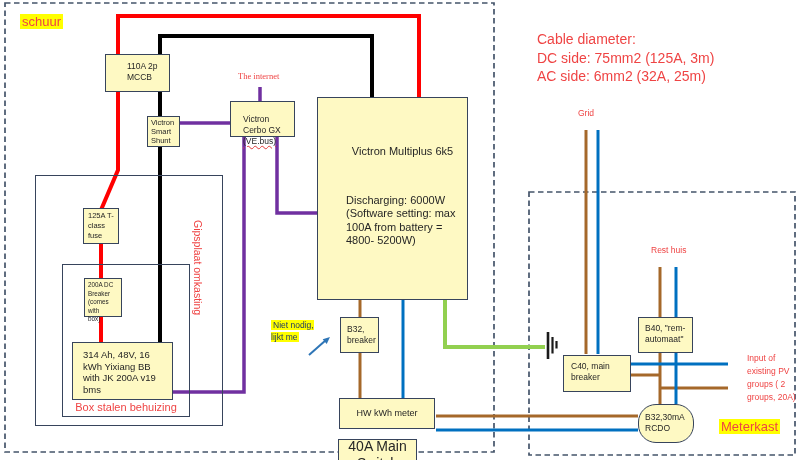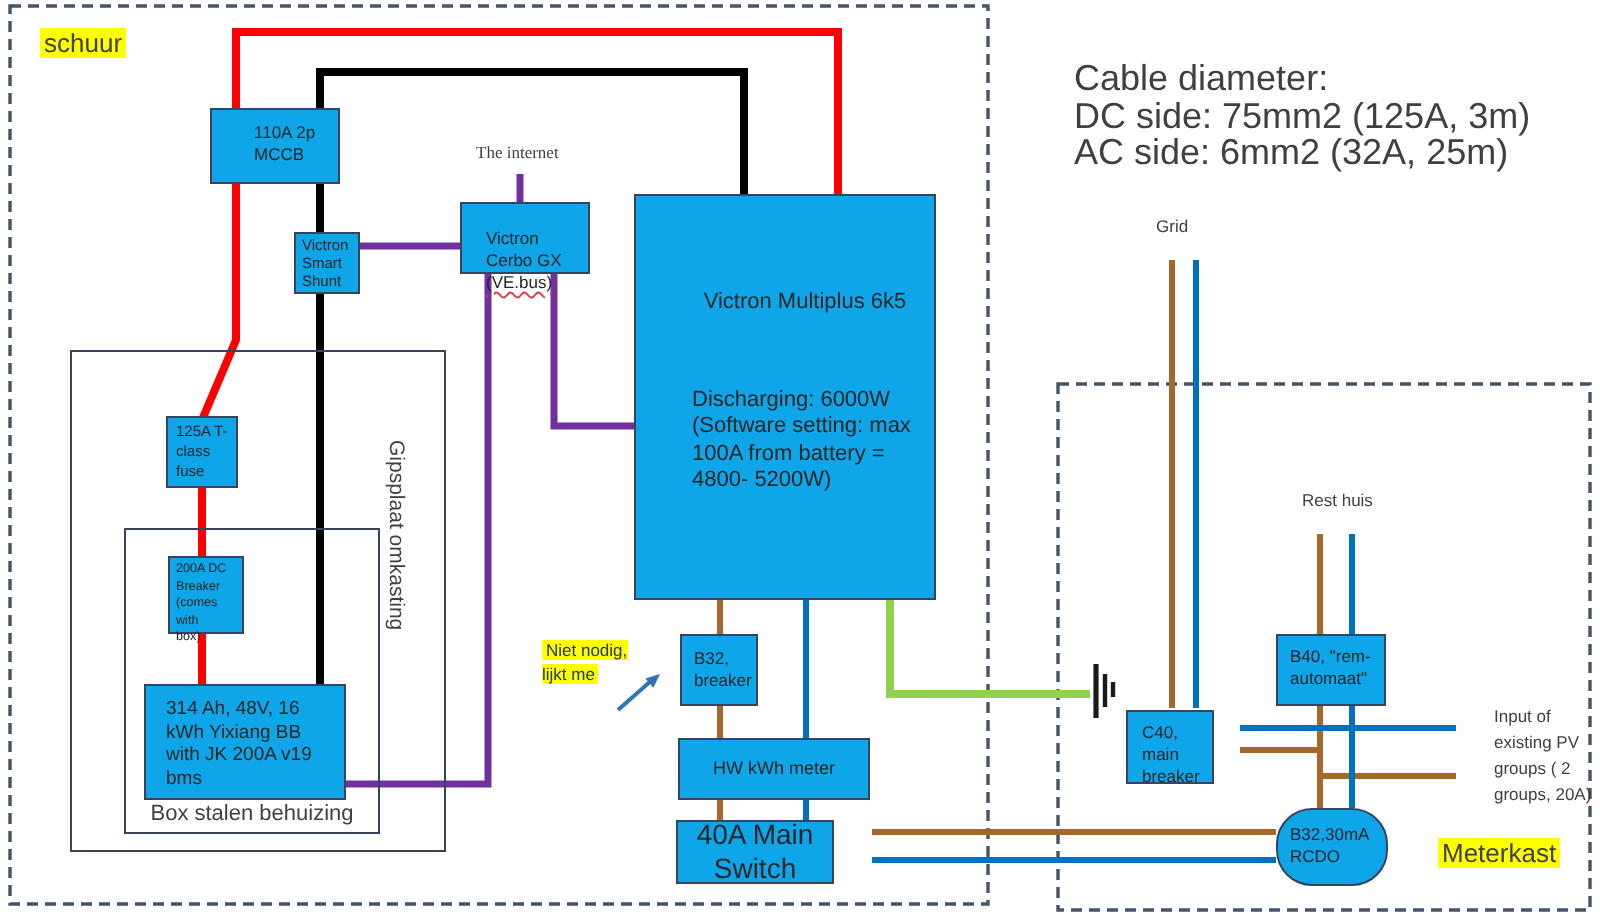--- a/index.html
+++ b/index.html
@@ -3,26 +3,26 @@
 <meta charset="utf-8">
 <style>
   html,body{margin:0;padding:0;background:#fff;}
   .stage{
     position:relative;width:800px;height:460px;background:#ffffff;
     font-family:"Liberation Sans", sans-serif;color:#262626;overflow:hidden;
   }
   svg.layer{position:absolute;left:0;top:0;pointer-events:none;}
   .box{
     position:absolute;box-sizing:border-box;border:1.6px solid #37445c;
-    background:#0ea5e9;color:#262626;white-space:pre-line;line-height:1.25;
+    background:#fef9c3;color:#262626;white-space:pre-line;line-height:1.25;
   }
   .enclosure{background:transparent;}
-  .lbl{position:absolute;white-space:pre-line;color:#404040;}
+  .lbl{position:absolute;white-space:pre-line;color:#ef4444;}
   .hl{background:#ffff00;padding:0 2px;}
-  .center{display:flex;align-items:center;justify-content:center;text-align:center;}
+  .center{display:flex;align-items:center;justify-content:center;text-align:center;margin-top:29px;}
   .mp-title{margin-top:27px;text-align:center;font-size:11px;white-space:pre-line;}
   .mp-par{margin:15px 0 0 8px;font-size:11px;line-height:13.5px;white-space:pre-line;}
   .mp-par2{margin-top:15px;}
   .wavy{text-decoration-line:underline;text-decoration-style:wavy;
         text-decoration-color:#e03b3b;text-decoration-thickness:1px;}
   .vtext{writing-mode:vertical-rl;text-orientation:mixed;}
 </style>
 </head>
 <body>
 
@@ -112,34 +112,34 @@
 with JK 200A v19
 bms</div>
 
   <div class="box" style="left:340px;top:317px;width:39px;height:36px;font-size:8.5px;line-height:1.3;padding:6px 0 0 6px;">B32,
 breaker</div>
 
   <div class="box center" style="left:339px;top:369px;width:96px;height:31px;font-size:9px;">HW kWh meter</div>
 
   <div class="box center" style="left:338px;top:410px;width:79px;height:32px;font-size:14px;">40A Main Switch</div>
 
-  <div class="box" style="left:563px;top:355px;width:44px;height:37px;font-size:8.5px;line-height:1.3;padding:5px 0 0 7px;">C40, main
+  <div class="box" style="left:563px;top:355px;width:68px;height:37px;font-size:8.5px;line-height:1.3;padding:5px 0 0 7px;">C40, main
 breaker</div>
 
   <div class="box" style="left:638px;top:317px;width:55px;height:36px;font-size:8.5px;line-height:1.3;padding:5px 0 0 6px;">B40, "rem-
 automaat"</div>
 
   <div class="box" style="left:638px;top:404px;width:56px;height:39px;font-size:8.5px;line-height:1.3;padding:7px 0 0 6px;border-radius:18px;">B32,30mA
 RCDO</div>
 
   <div class="lbl" style="left:20px;top:14px;font-size:13px;"><span class="hl">schuur</span></div>
 
   <div class="lbl" style="left:719px;top:419px;font-size:13px;"><span class="hl">Meterkast</span></div>
 
-  <div class="lbl" style="left:537px;top:30px;font-size:18px;line-height:18.5px;">Cable diameter:
+  <div class="lbl" style="left:537px;top:30px;font-size:14px;line-height:18.5px;">Cable diameter:
 DC side: 75mm2 (125A, 3m)
 AC side: 6mm2 (32A, 25m)</div>
 
   <div class="lbl" style="left:271px;top:320px;font-size:8.5px;line-height:11.5px;color:#1f3864;"><span class="hl">Niet nodig,
 lijkt me</span></div>
 
   <div class="lbl" style="left:238px;top:71px;font-size:8.5px;font-family:Liberation Serif, serif;">The internet</div>
 
   <div class="lbl" style="left:578px;top:108px;font-size:8.5px;">Grid</div>
 

